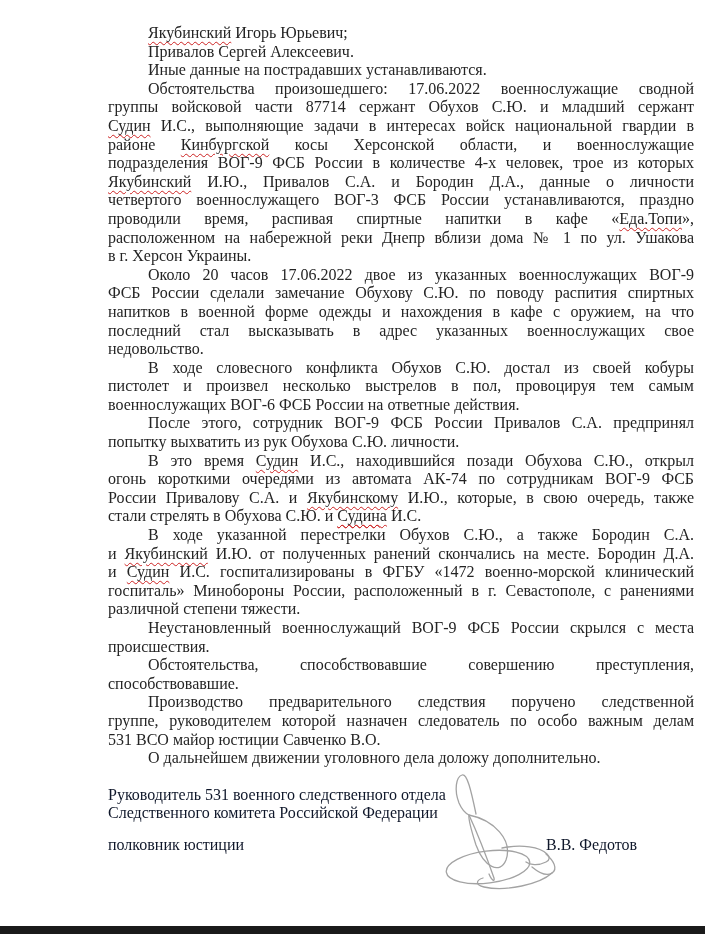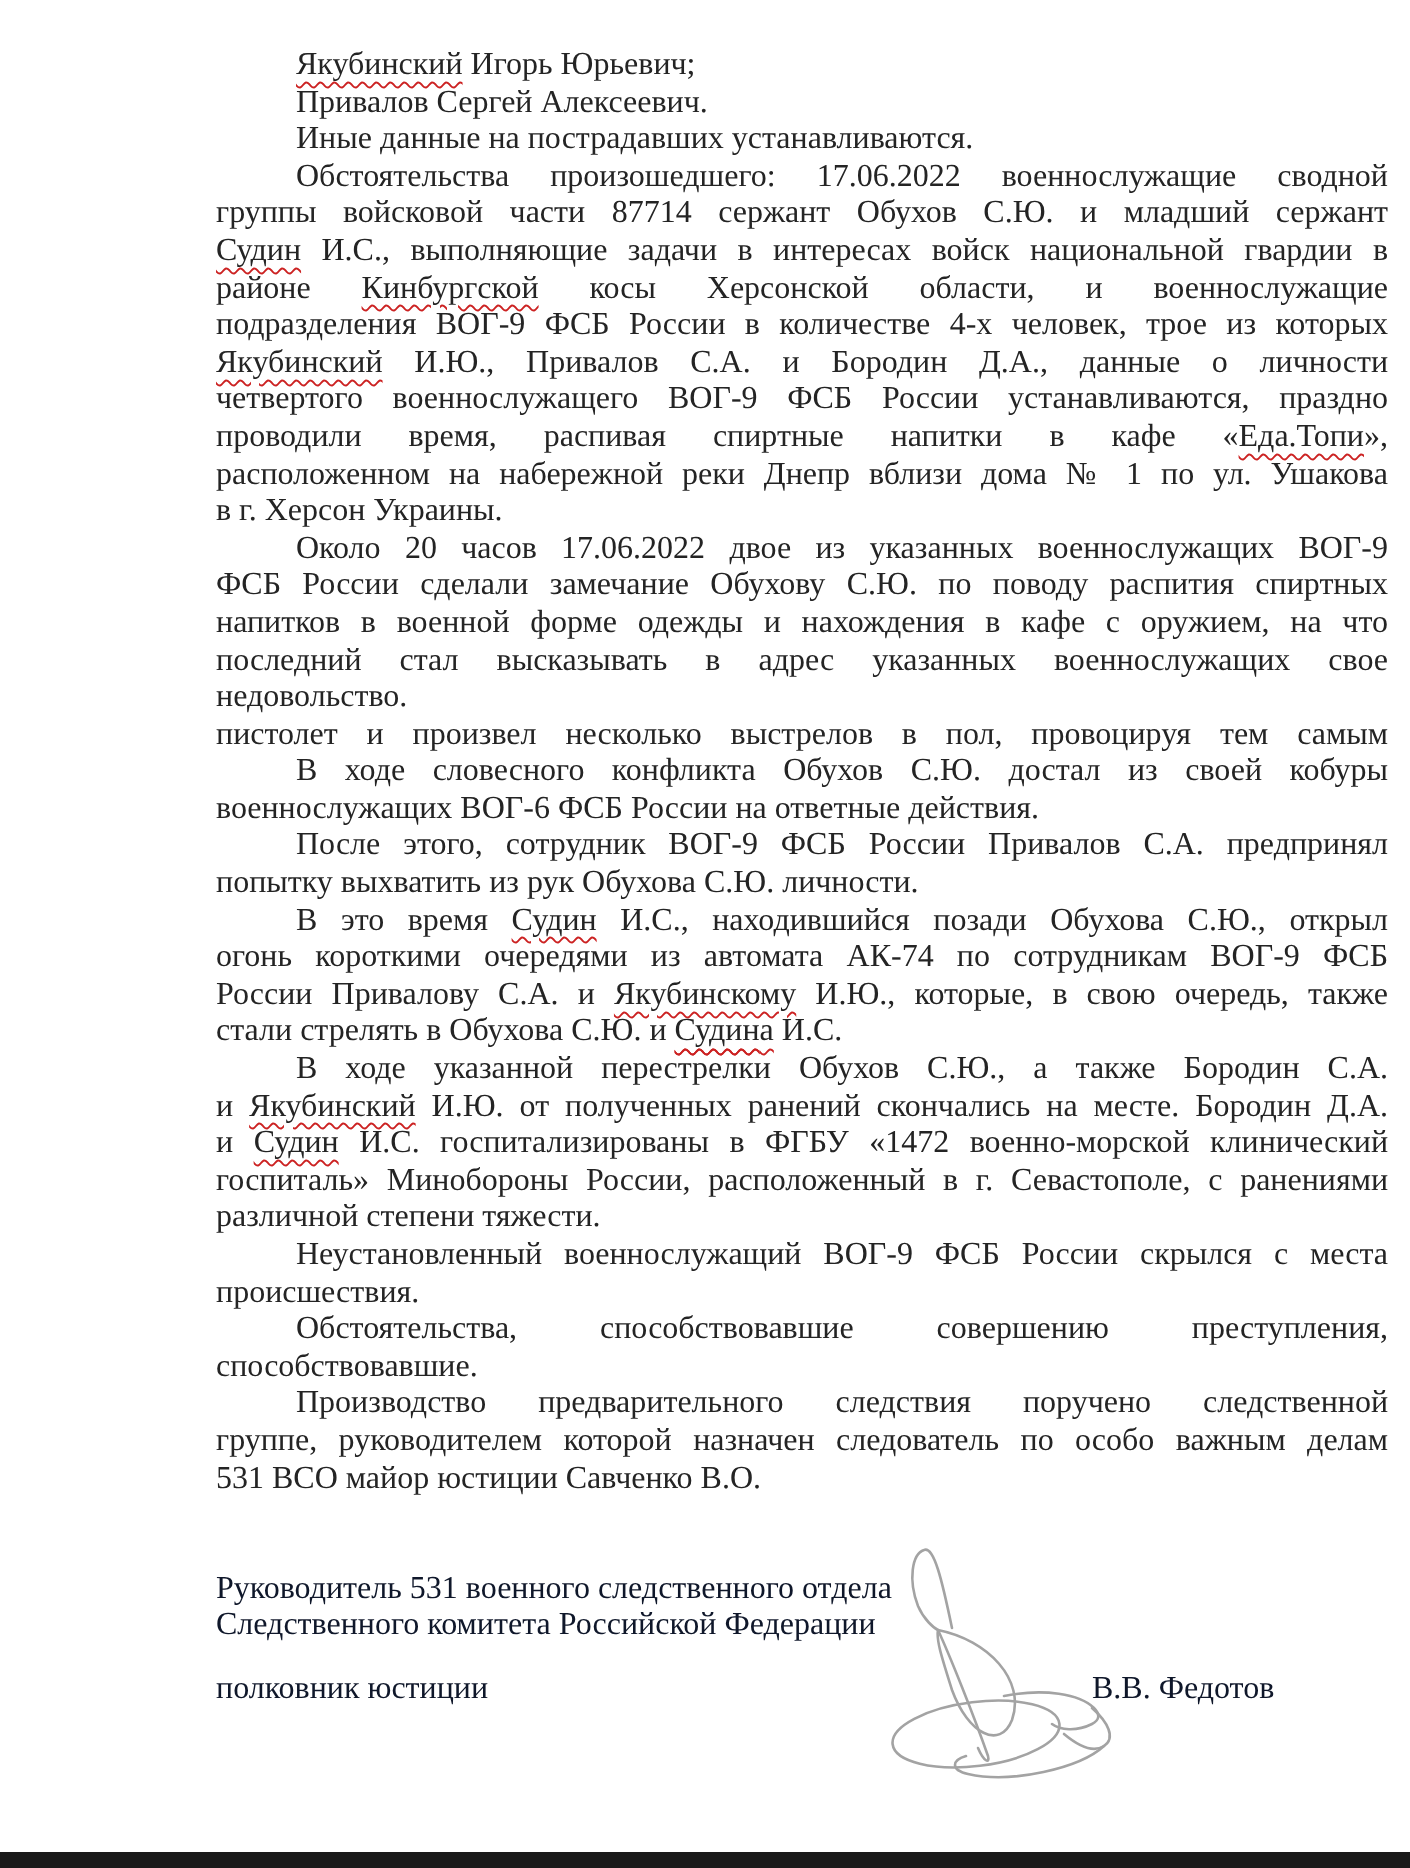--- a/index.html
+++ b/index.html
@@ -37,35 +37,35 @@
       <div class="para">
         <div class="ln first last">Иные данные на пострадавших устанавливаются.</div>
       </div>
       <div class="para">
         <div class="ln first">Обстоятельства произошедшего: 17.06.2022 военнослужащие сводной</div>
         <div class="ln">группы войсковой части 87714 сержант Обухов С.Ю. и младший сержант</div>
         <div class="ln"><span class="sp">Судин</span> И.С., выполняющие задачи в интересах войск национальной гвардии в</div>
         <div class="ln">районе <span class="sp">Кинбургской</span> косы Херсонской области, и военнослужащие</div>
         <div class="ln">подразделения ВОГ-9 ФСБ России в количестве 4-х человек, трое из которых</div>
         <div class="ln"><span class="sp">Якубинский</span> И.Ю., Привалов С.А. и Бородин Д.А., данные о личности</div>
-        <div class="ln">четвертого военнослужащего ВОГ-9 ФСБ России устанавливаются, праздно</div>
+        <div class="ln">четвертого военнослужащего ВОГ-3 ФСБ России устанавливаются, праздно</div>
         <div class="ln">проводили время, распивая спиртные напитки в кафе «<span class="sp">Еда.Топи</span>»,</div>
         <div class="ln">расположенном на набережной реки Днепр вблизи дома № 1 по ул. Ушакова</div>
         <div class="ln last">в г. Херсон Украины.</div>
       </div>
       <div class="para">
         <div class="ln first">Около 20 часов 17.06.2022 двое из указанных военнослужащих ВОГ-9</div>
         <div class="ln">ФСБ России сделали замечание Обухову С.Ю. по поводу распития спиртных</div>
         <div class="ln">напитков в военной форме одежды и нахождения в кафе с оружием, на что</div>
         <div class="ln">последний стал высказывать в адрес указанных военнослужащих свое</div>
         <div class="ln last">недовольство.</div>
       </div>
       <div class="para">
+        <div class="ln first">В ходе словесного конфликта Обухов С.Ю. достал из своей кобуры</div>
         <div class="ln">пистолет и произвел несколько выстрелов в пол, провоцируя тем самым</div>
-        <div class="ln first">В ходе словесного конфликта Обухов С.Ю. достал из своей кобуры</div>
         <div class="ln last">военнослужащих ВОГ-6 ФСБ России на ответные действия.</div>
       </div>
       <div class="para">
         <div class="ln first">После этого, сотрудник ВОГ-9 ФСБ России Привалов С.А. предпринял</div>
         <div class="ln last">попытку выхватить из рук Обухова С.Ю. личности.</div>
       </div>
       <div class="para">
         <div class="ln first">В это время <span class="sp">Судин</span> И.С., находившийся позади Обухова С.Ю., открыл</div>
         <div class="ln">огонь короткими очередями из автомата АК-74 по сотрудникам ВОГ-9 ФСБ</div>
         <div class="ln">России Привалову С.А. и <span class="sp">Якубинскому</span> И.Ю., которые, в свою очередь, также</div>
@@ -84,20 +84,23 @@
       </div>
       <div class="para">
         <div class="ln first">Обстоятельства, способствовавшие совершению преступления,</div>
         <div class="ln last">способствовавшие.</div>
       </div>
       <div class="para">
         <div class="ln first">Производство предварительного следствия поручено следственной</div>
         <div class="ln">группе, руководителем которой назначен следователь по особо важным делам</div>
         <div class="ln last">531 ВСО майор юстиции Савченко В.О.</div>
       </div>
+      <div class="para">
+        <div class="ln first last">О дальнейшем движении уголовного дела доложу дополнительно.</div>
+      </div>
     </div>
 
   <div class="closing">
     <div>Руководитель 531 военного следственного отдела</div>
     <div>Следственного комитета Российской Федерации</div>
     <div class="rank-row">
       <span>полковник юстиции</span>
       <span class="signer">В.В. Федотов</span>
     </div>
   </div>

